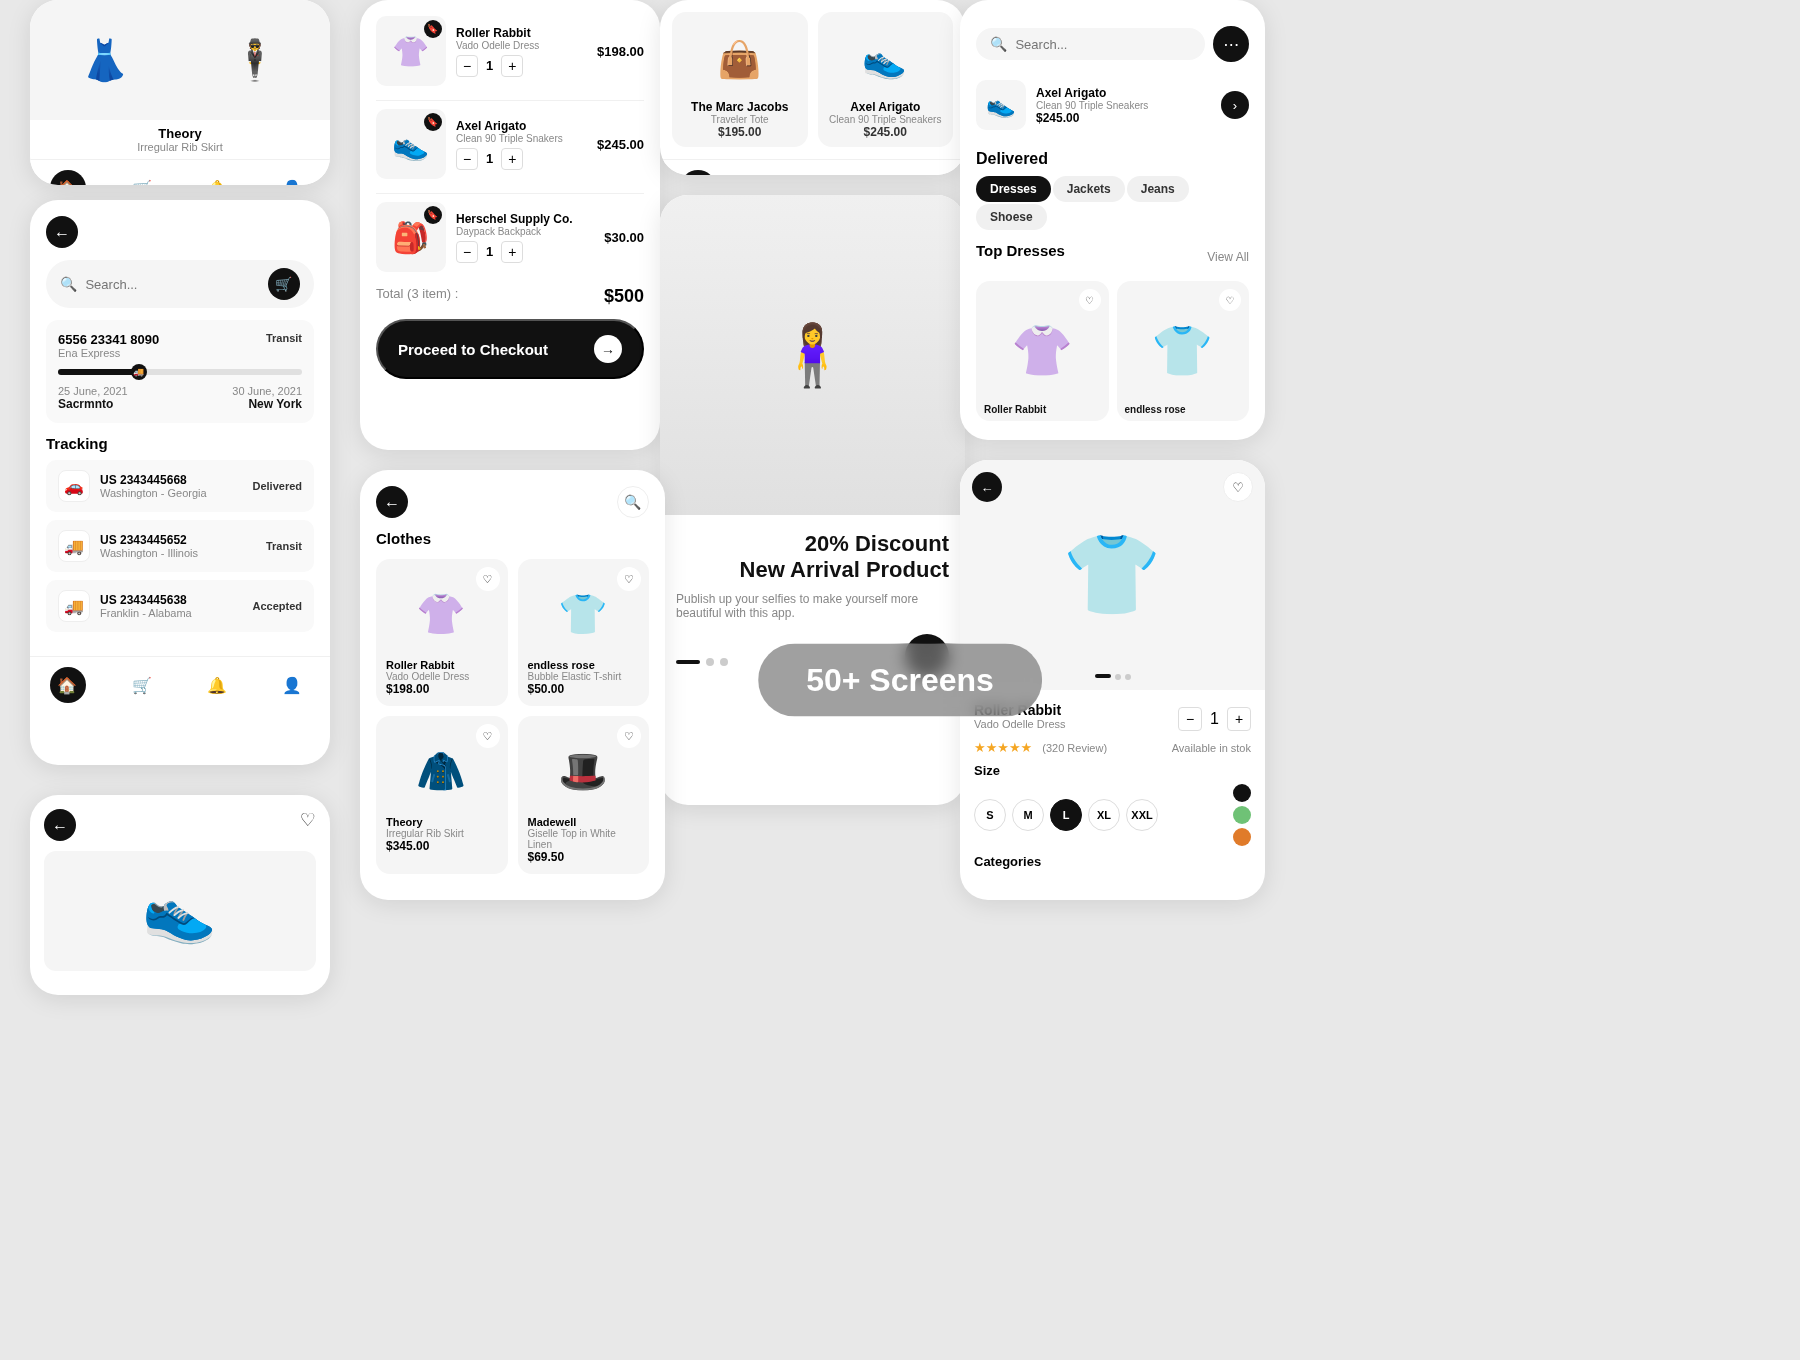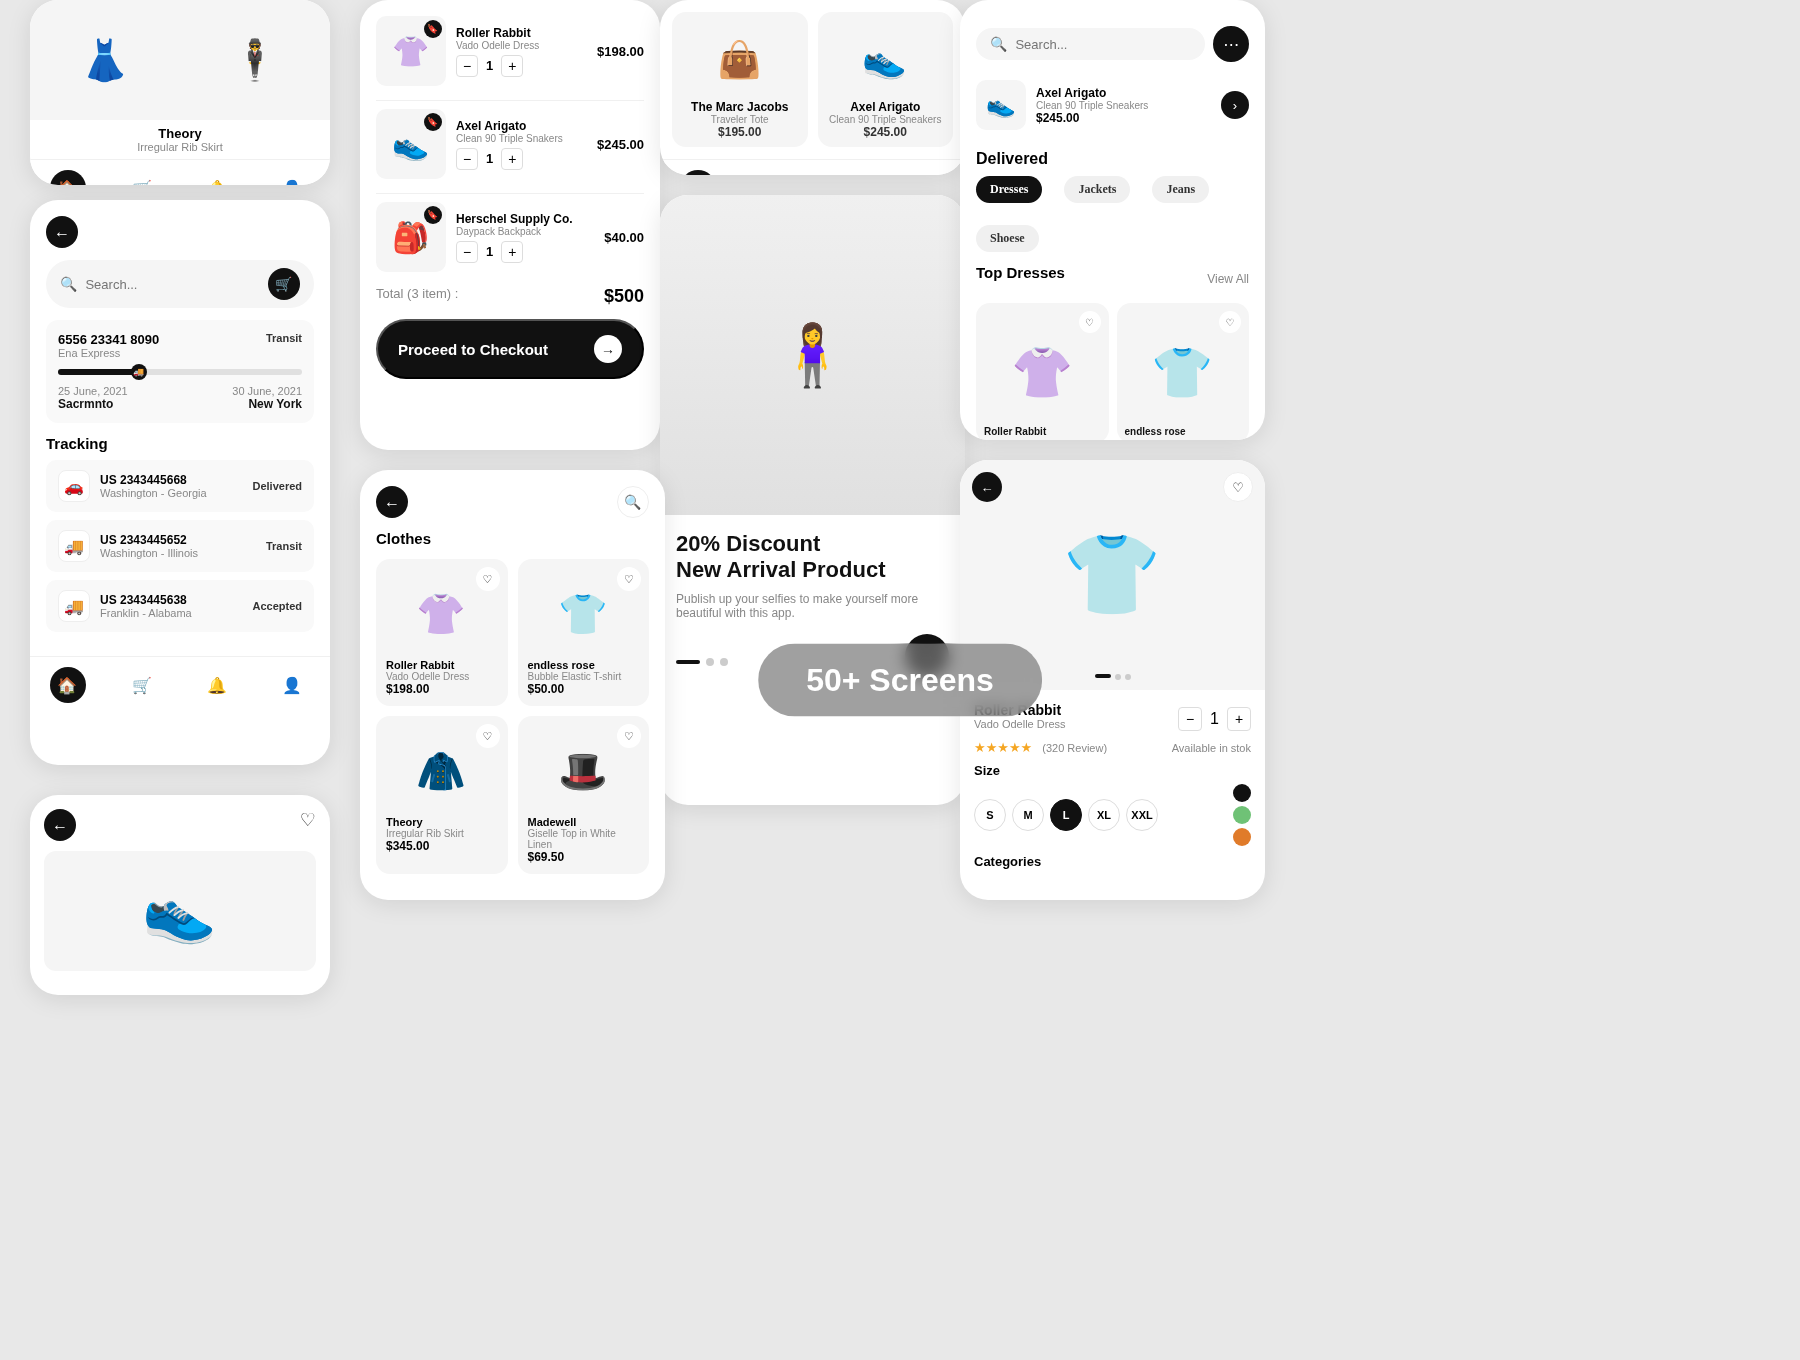--- a/index.html
+++ b/index.html
@@ -201,21 +201,21 @@
       left: 660px; top: 195px;
       width: 305px; height: 610px;
     }
     #card5 .hero-img {
       height: 320px; background: linear-gradient(180deg, #f0f0f0, #e0e0e0);
       display: flex; align-items: center; justify-content: center;
       font-size: 80px; position: relative;
     }
     .hero-model { font-size: 60px; }
     #card5 .hero-text { padding: 16px; }
-    .hero-discount { font-size: 22px; font-weight: 900; line-height: 1.2; color: #111; }
+    .hero-discount { font-size: 22px; font-weight: 900; line-height: 1.2; color: #111; text-align: right; }
     .hero-desc { font-size: 12px; color: #888; margin: 8px 0 14px; }
     .hero-dots { display: flex; gap: 6px; align-items: center; margin-top: 12px; }
     .hero-dot { width: 24px; height: 4px; background: #111; border-radius: 2px; }
     .hero-dot-inactive { width: 8px; height: 8px; background: #ccc; border-radius: 50%; }
     .hero-next {
       width: 44px; height: 44px; background: #111; border-radius: 50%;
       display: flex; align-items: center; justify-content: center;
       color: #fff; font-size: 18px; margin-left: auto; cursor: pointer;
     }
 
@@ -253,21 +253,21 @@
     }
     .card-top-row { display: flex; justify-content: space-between; align-items: center; margin-bottom: 12px; }
 
     
     #card7 {
       left: 960px; top: 0px;
       width: 305px; height: 440px;
     }
     #card7 .card7-inner { padding: 16px; }
     .categories-title { font-size: 16px; font-weight: 800; margin: 12px 0 8px; }
-    .categories-row { display: flex; gap: 22px; flex-wrap: wrap; margin-bottom: 12px; font-family: Liberation Serif, serif; }
+    .categories-row { display: flex; gap: 2px; flex-wrap: wrap; margin-bottom: 12px; }
     .category-chip {
       padding: 6px 14px; border-radius: 20px; font-size: 12px; font-weight: 600;
       cursor: pointer;
     }
     .category-chip.active { background: #111; color: #fff; }
     .category-chip.inactive { background: #f0f0f0; color: #333; }
     .top-dresses-header { display: flex; justify-content: space-between; align-items: center; margin-bottom: 10px; }
     .view-all { font-size: 12px; color: #888; cursor: pointer; }
     .dresses-grid { display: grid; grid-template-columns: 1fr 1fr; gap: 8px; }
     .dress-item {
@@ -524,21 +524,21 @@
       </div>
       <div class="cart-item-details">
         <div class="cart-item-brand">Herschel Supply Co.</div>
         <div class="cart-item-name">Daypack Backpack</div>
         <div class="qty-control">
           <div class="qty-btn">−</div>
           <span class="qty-num">1</span>
           <div class="qty-btn">+</div>
         </div>
       </div>
-      <div class="cart-item-price">$40.00</div>
+      <div class="cart-item-price">$30.00</div>
     </div>
     <div class="cart-total">
       <span class="cart-total-label">Total (3 item) :</span>
       <span class="cart-total-price">$500</span>
     </div>
     <button class="checkout-btn">
       <span class="checkout-btn-label">Proceed to Checkout</span>
       <div class="checkout-btn-arrow">→</div>
     </button>
   </div>

